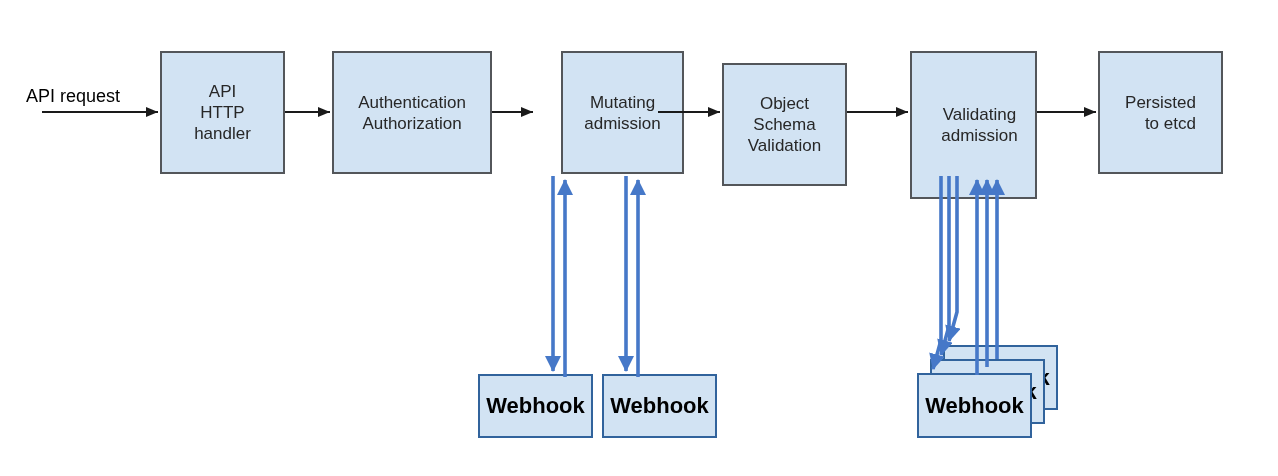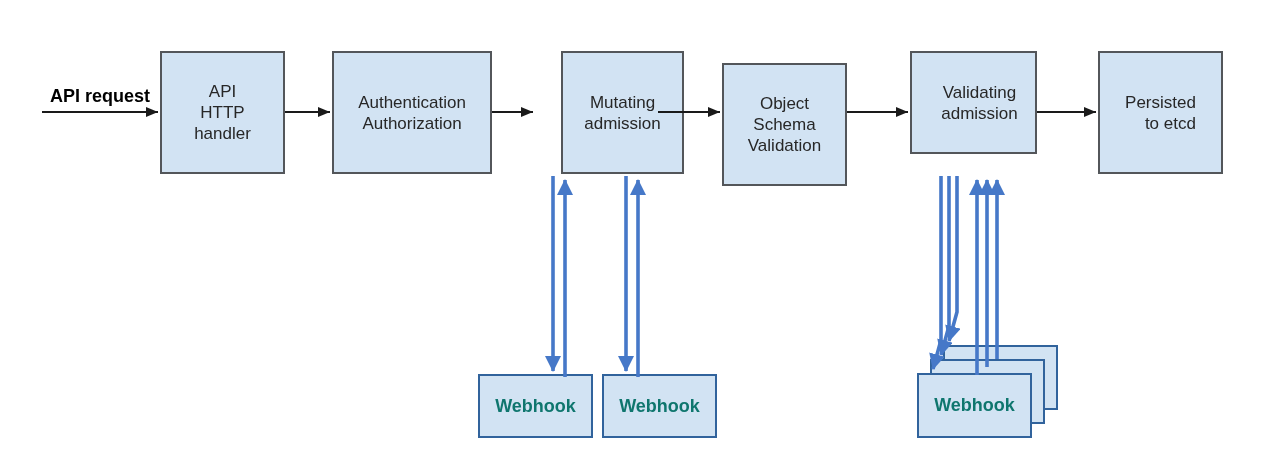--- a/index.html
+++ b/index.html
@@ -21,28 +21,28 @@
     color:#272727;
     white-space:pre-line;
   }
   .webhook{
     position:absolute;
     box-sizing:border-box;
     background:var(--node-fill,#d2e3f3);
     border:2px solid var(--webhook-border,#31639c);
     display:flex;align-items:center;justify-content:center;
     text-align:center;
-    font-size:18px;font-weight:600;
-    color:#0f766e;
+    font-size:22px;font-weight:600;
+    color:#000000;
     white-space:pre-line;
   }
   .entry-label{
     position:absolute;
-    left:50px;top:86px;
-    font-size:18px;font-weight:700;
+    left:26px;top:86px;
+    font-size:18px;font-weight:400;
     color:#000000;
   }
   .overlay{
     position:absolute;left:0;top:0;
     pointer-events:none;
     z-index:10;
   }
   .line-black{stroke:var(--arrow-black,#1a1a1a);stroke-width:2.2;fill:none;}
   .line-blue{stroke:var(--arrow-blue,#4678c8);stroke-width:3.6;fill:none;}
   .head-black{fill:var(--arrow-black,#1a1a1a);}
@@ -63,21 +63,21 @@
 HTTP
 handler</div>
 
   <div class="node" style="left:561px;top:51px;width:123px;height:123px;">Mutating
 admission</div>
 
   <div class="node" style="left:722px;top:51px;width:125px;height:123px;margin-top:12px;">Object
 Schema
 Validation</div>
 
-  <div class="node" style="left:910px;top:51px;width:127px;height:103px;padding-left:12px;">Validating
+  <div class="node" style="left:910px;top:51px;width:127px;height:148px;padding-left:12px;">Validating
 admission</div>
 
   <div class="node" style="left:1098px;top:51px;width:125px;height:123px;text-align:right;">Persisted
 to etcd</div>
 
   <div class="webhook" style="left:478px;top:374px;width:115px;height:64px;">Webhook</div>
 
   <div class="webhook" style="left:602px;top:374px;width:115px;height:64px;">Webhook</div>
 
   <div class="webhook z1" style="left:943px;top:345px;width:115px;height:65px;">Webhook</div>

